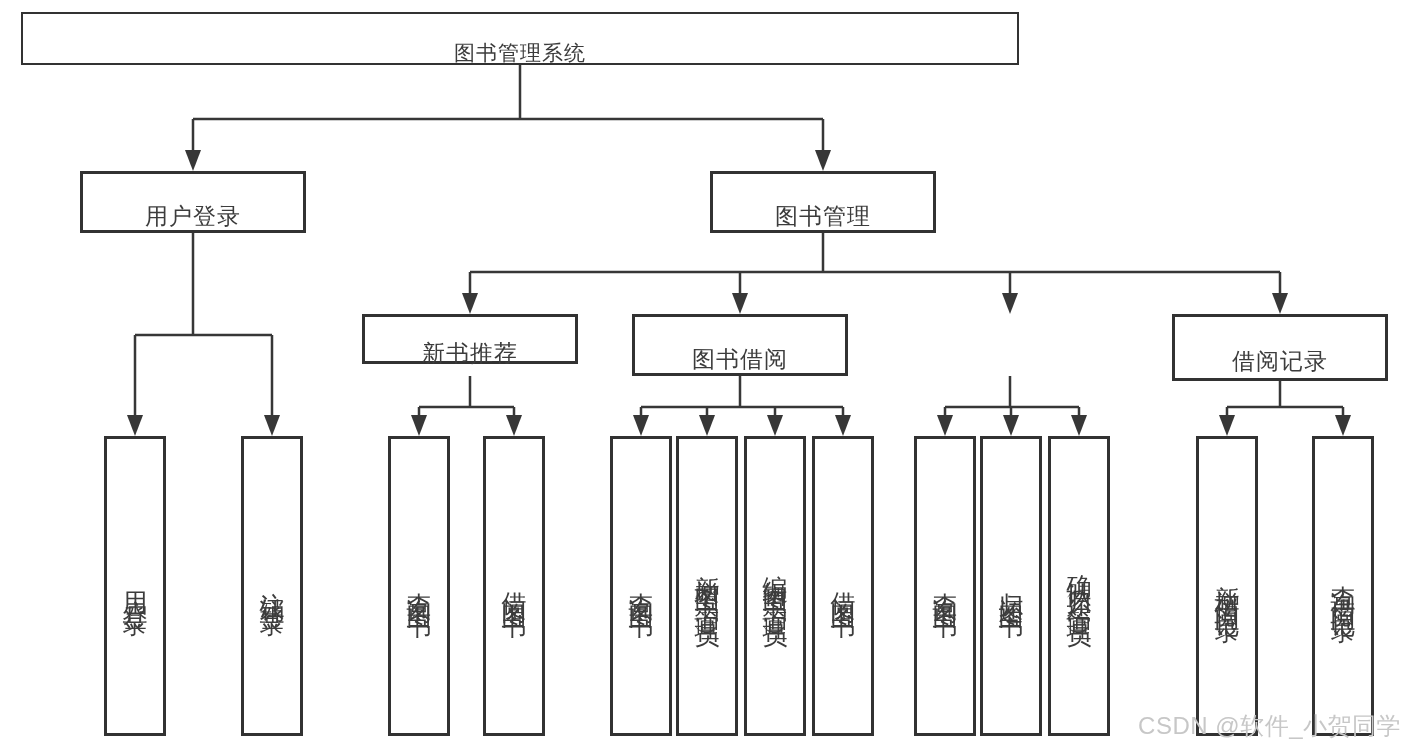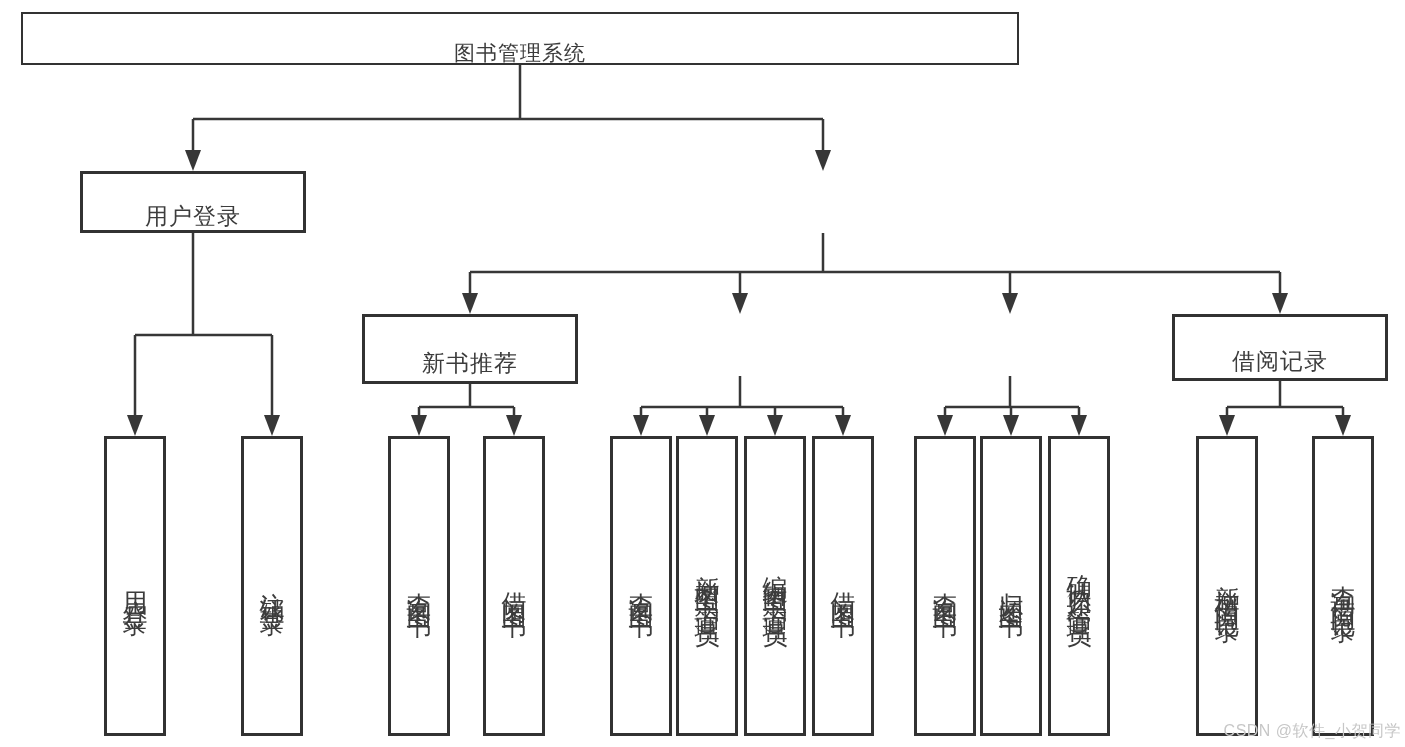--- a/index.html
+++ b/index.html
@@ -14,21 +14,21 @@
   }
   .box.root{border-width:2px;}
   .hlabel{font-size:23px;letter-spacing:1px;color:#3c3c3c;white-space:nowrap;margin-top:28px;}
   .root .hlabel{font-size:21px;}
   .vtext{
     writing-mode:vertical-rl;text-orientation:mixed;
     font-size:25px;letter-spacing:7px;line-height:1;color:#3c3c3c;white-space:nowrap;
   }
   .watermark{
     position:absolute;right:4px;bottom:5px;z-index:3;
-    font-size:16px;color:#c7c7c7;letter-spacing:0.5px;white-space:nowrap;
+    font-size:24px;color:#c7c7c7;letter-spacing:0.5px;white-space:nowrap;
   }
 </style>
 </head>
 <body>
 
 <div class="canvas">
 
   <svg class="connectors" width="1405" height="747" viewBox="0 0 1405 747">
 
     <g stroke="#373737" stroke-width="2.5" fill="none">
@@ -79,23 +79,29 @@
     </g>
   </svg>
 
   <div class="box root" style="left:21px;top:12px;width:998px;height:53px">
     <span class="hlabel">图书管理系统</span>
   </div>
 
   <div class="box" style="left:80px;top:171px;width:226px;height:62px">
     <span class="hlabel">用户登录</span>
   </div>
+  <div class="box" style="left:710px;top:171px;width:226px;height:62px">
+    <span class="hlabel">图书管理</span>
+  </div>
 
-  <div class="box" style="left:362px;top:314px;width:216px;height:70px">
+  <div class="box" style="left:362px;top:314px;width:216px;height:50px">
     <span class="hlabel">新书推荐</span>
+  </div>
+  <div class="box" style="left:632px;top:314px;width:216px;height:62px">
+    <span class="hlabel">图书借阅</span>
   </div>
   <div class="box" style="left:1172px;top:314px;width:216px;height:67px">
     <span class="hlabel">借阅记录</span>
   </div>
 
   <div class="box" style="left:104px;top:436px;width:62px;height:300px">
     <span class="vtext">用户登录</span>
   </div>
   <div class="box" style="left:241px;top:436px;width:62px;height:300px">
     <span class="vtext">注销登录</span>

